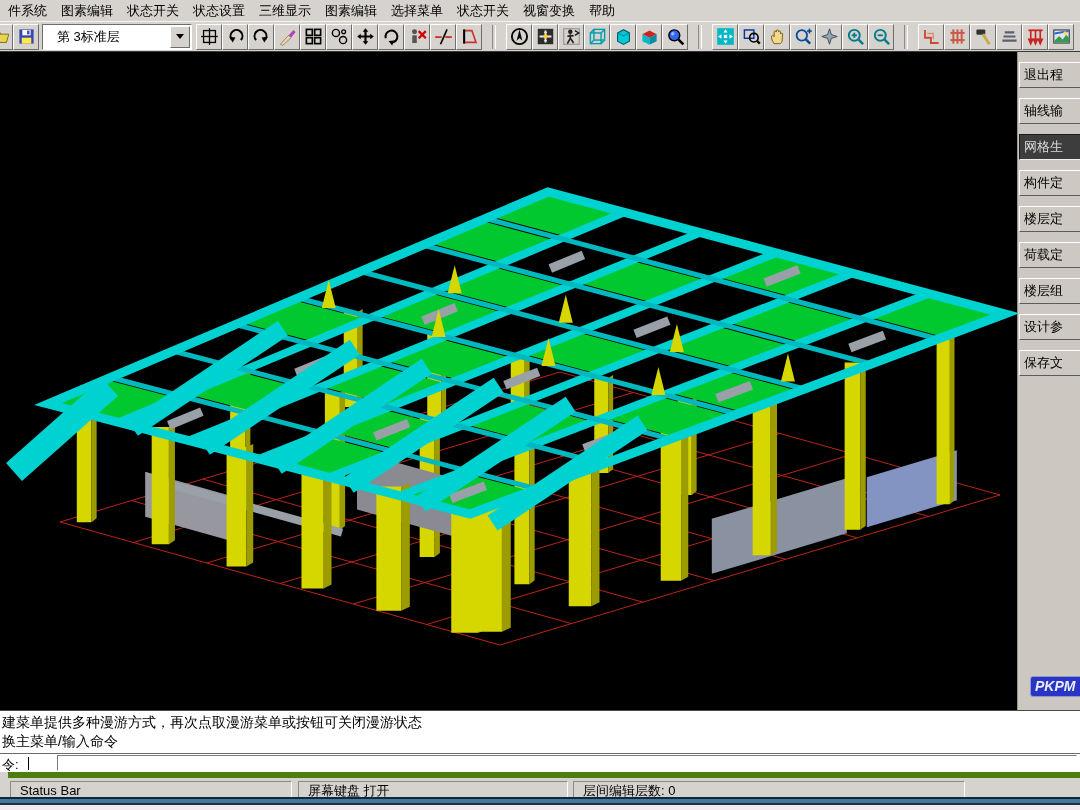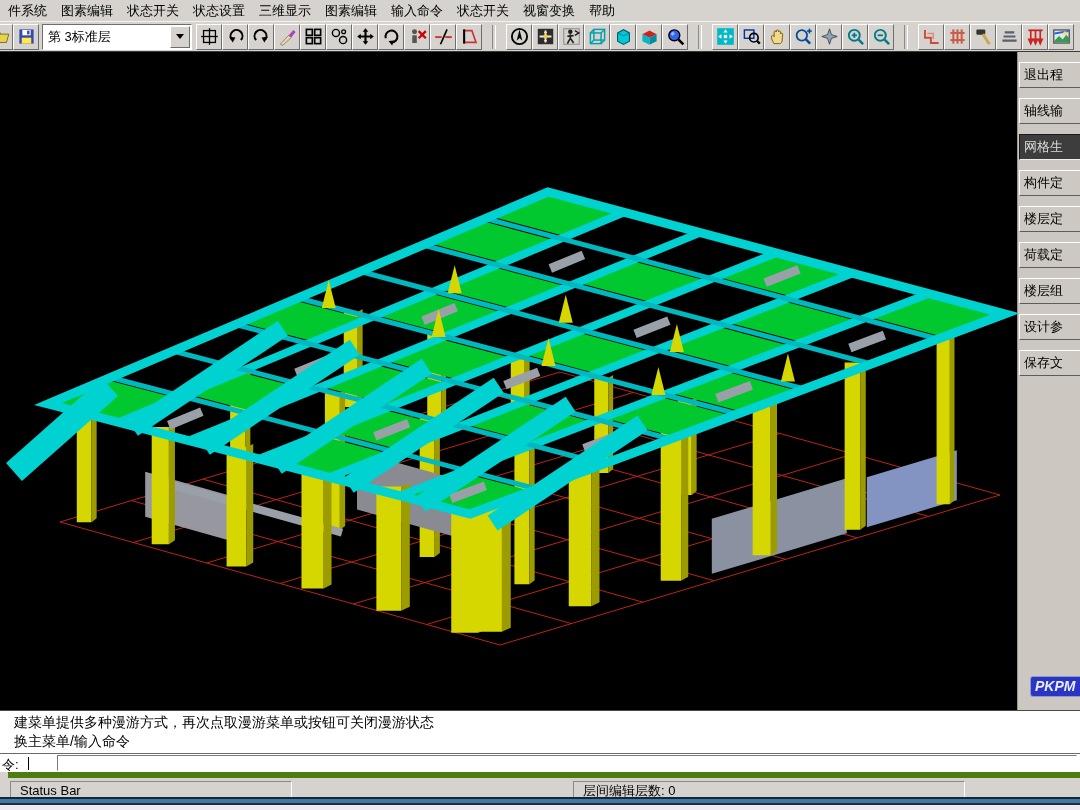--- a/index.html
+++ b/index.html
@@ -18,21 +18,21 @@
   .grp{display:flex;flex:0 0 auto}
   .grp[data-group="0"]{margin-left:-13px}
   .tb-btn{width:26px;height:26px;flex:0 0 auto;padding:0;margin:0;background:#d6d3ce;
           border:1px solid;border-color:#fff #6e6e6e #6e6e6e #fff;
           display:flex;align-items:center;justify-content:center;cursor:pointer}
   .tb-btn svg{display:block}
   .sep{width:2px;height:24px;margin:0 10px;border-left:1px solid #8a8a8a;border-right:1px solid #fff;flex:0 0 auto}
   .dropdown{width:148px;height:24px;margin:0 4px 0 3px;background:#fff;border:1px solid;
             border-color:#6e6e6e #fff #fff #6e6e6e;display:flex;align-items:center;
             font-size:13px;flex:0 0 auto;position:relative;cursor:pointer}
-  .dropdown .val{flex:1;padding-left:5px;white-space:nowrap;overflow:hidden}
+  .dropdown .val{flex:1;padding-left:14px;white-space:nowrap;overflow:hidden}
   .dd-arrow{width:18px;height:20px;margin-right:1px;background:#d6d3ce;
             border:1px solid;border-color:#fff #6e6e6e #6e6e6e #fff;
             display:flex;align-items:center;justify-content:center}
   .dd-arrow::after{content:"";border:4px solid transparent;border-top:5px solid #000;margin-top:4px}
 
   
   .viewport{position:absolute;left:0;top:52px;width:1017px;height:658px;background:#000}
 
   
   .sidebar{position:absolute;left:1017px;top:52px;width:84px;height:658px;
@@ -43,21 +43,21 @@
             white-space:nowrap;overflow:hidden;cursor:pointer}
   .side-btn.active{background:#3d3d3d;color:#dcdcdc;border-color:#1a1a1a #f0f0f0 #f0f0f0 #1a1a1a}
   .logo{position:absolute;left:12px;top:624px;width:58px;height:21px;background:#2a35c4;
         border:1px solid #8f9ac8;border-radius:3px;color:#e8ecff;font-weight:bold;
         font-style:italic;font-size:14px;line-height:19px;text-align:left;padding-left:4px;
         letter-spacing:0px;overflow:hidden;box-sizing:border-box}
 
   
   .messages{position:absolute;left:0;top:710px;width:1080px;height:43px;background:#fff;
             border-top:1px solid #4a4a4a;font-size:14px;line-height:19px;
-            padding:2px 0 0 14px;box-sizing:border-box;white-space:nowrap;overflow:hidden}
+            padding:2px 0 0 2px;box-sizing:border-box;white-space:nowrap;overflow:hidden}
   .cmdrow{position:absolute;left:0;top:753px;width:1080px;height:19px;background:#fff;
           border-top:1px solid #6a6a6a;box-sizing:border-box;font-size:13px}
   .cmdrow .prompt{position:absolute;left:2px;top:2px}
   .cmd-field{position:absolute;left:57px;top:1px;right:3px;bottom:1px;background:#fff;
              border:1px solid;border-color:#7a7a7a #fff #fff #7a7a7a}
   .caret{position:absolute;left:28px;top:3px;width:1px;height:13px;background:#000}
 
   .statusbar{position:absolute;left:8px;top:772px;width:1080px;height:25px;background:#d6d3ce;
              border-top:6px solid #4d7c0f;box-sizing:border-box;font-size:13px}
   .sb-panel{position:absolute;top:3px;height:19px;line-height:18px;background:#d6d3ce;
@@ -76,21 +76,21 @@
 </head>
 <body>
 
 <div class="menubar">
     <span class="menu-item">件系统</span>
     <span class="menu-item">图素编辑</span>
     <span class="menu-item">状态开关</span>
     <span class="menu-item">状态设置</span>
     <span class="menu-item">三维显示</span>
     <span class="menu-item">图素编辑</span>
-    <span class="menu-item">输入命令</span>
+    <span class="menu-item">选择菜单</span>
     <span class="menu-item">状态开关</span>
     <span class="menu-item">视窗变换</span>
     <span class="menu-item">帮助</span>
   </div>
 
 <div class="toolbar">
   <span class="grp" data-group="0">
       <button class="tb-btn">
         <svg width="19" height="19" viewBox="0 0 16 16">
           <path d="M2 13 L4 6 H15 L13 13 Z" fill="#e8d44c" stroke="#6b5e00" stroke-width="0.7"></path>
@@ -517,20 +517,21 @@
 </div>
 
 <div class="cmdrow">
   <span class="prompt">令:</span>
   <span class="caret"></span>
   <span class="cmd-field"></span>
 </div>
 
 <div class="statusbar">
   <span class="sb-panel sb-1">Status Bar</span>
+  <span class="sb-panel sb-2">屏幕键盘 打开</span>
   <span class="sb-panel sb-3">层间编辑层数:  0</span>
 </div>
 
 <div class="band">
   <div class="b1"></div>
     <div class="b2"></div>
     <div class="b3"></div>
     <div class="b4"></div>
 </div>
 

